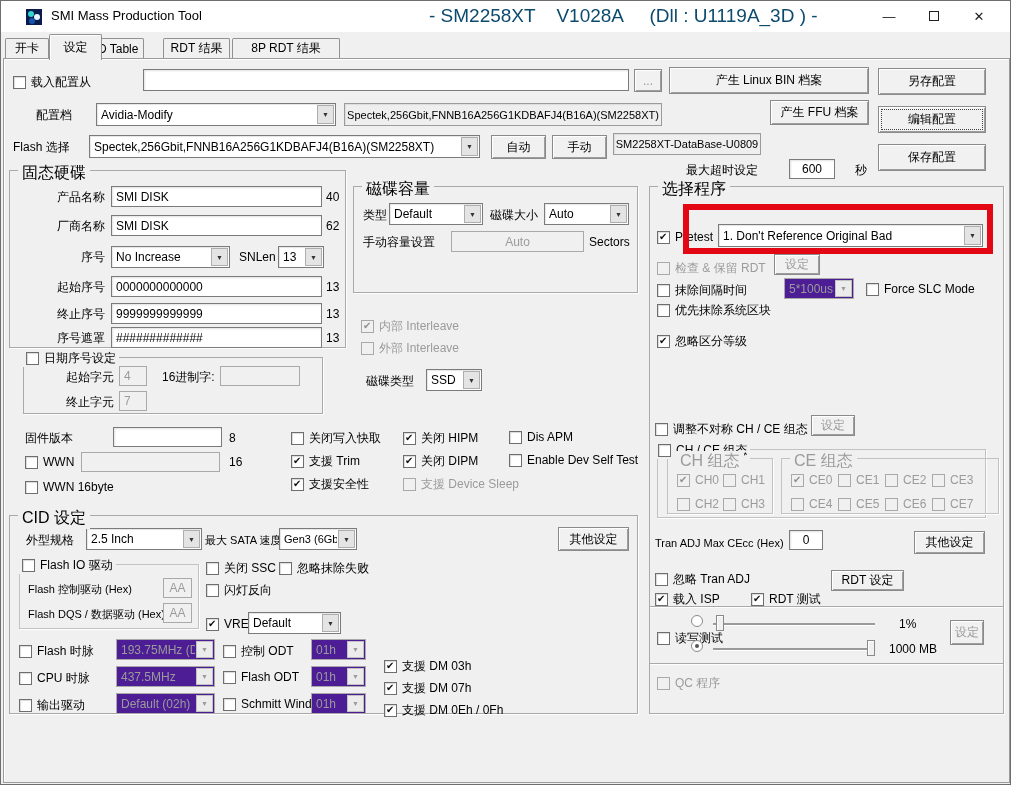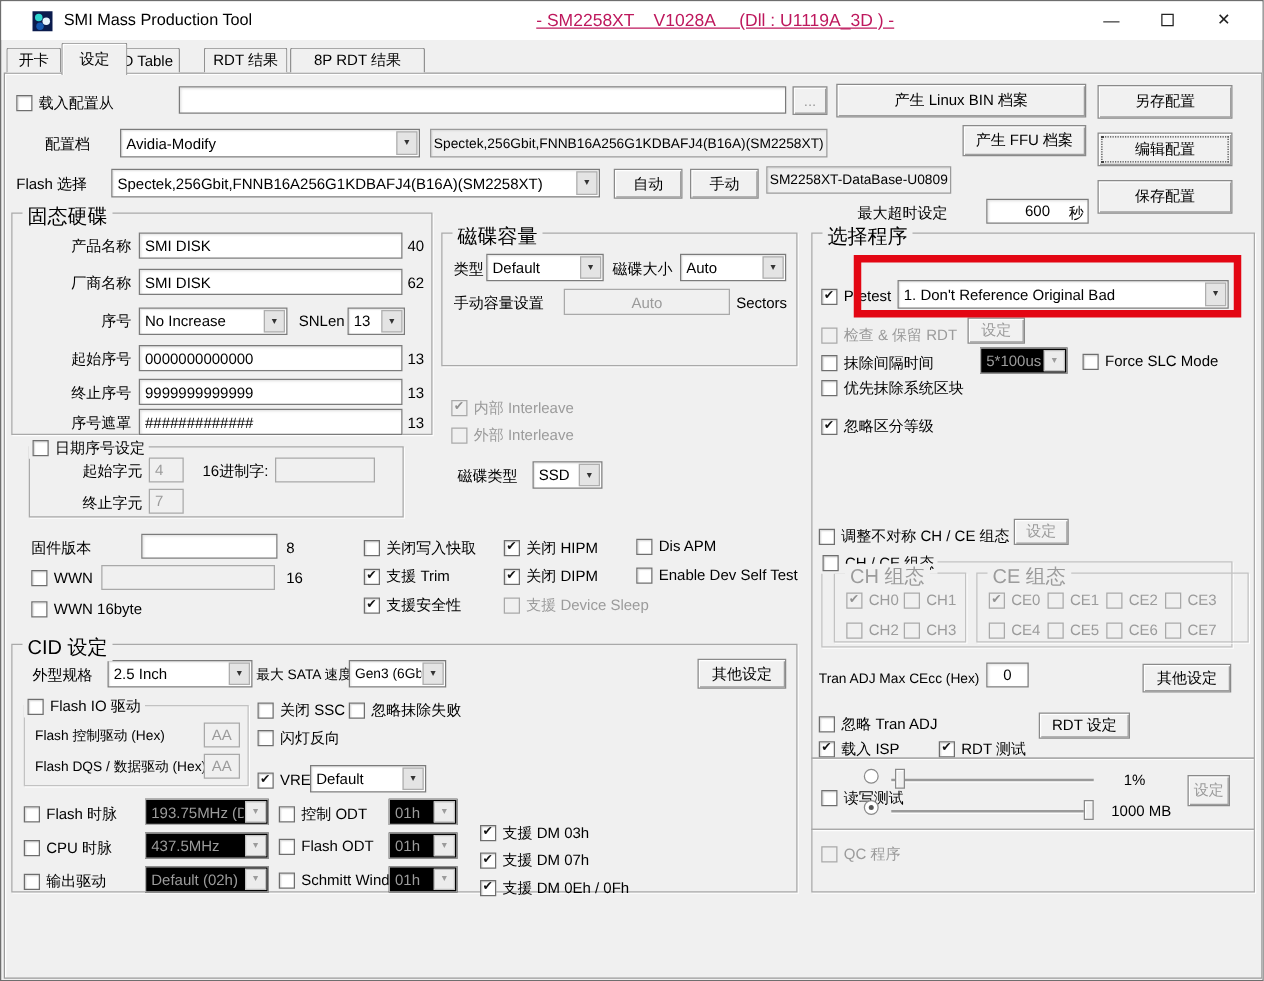--- a/index.html
+++ b/index.html
@@ -6,21 +6,21 @@
   *{box-sizing:border-box;}
   .win{position:relative;width:1011px;height:785px;background:#f0f0f0;border:1px solid #6e6e6e;
        font-family:"Liberation Sans","DejaVu Sans",sans-serif;overflow:hidden;}
   .abs{position:absolute;}
   .lbl{position:absolute;font-size:12px;color:#000;white-space:nowrap;line-height:14px;}
   .f11{font-size:11px;} .f10{font-size:10px;}
   .gray{color:#9b9b9b;}
   
   .titlebar{position:absolute;left:0;top:0;right:0;height:31px;background:#fff;}
   .title-text{position:absolute;left:50px;top:0;height:30px;line-height:30px;font-size:13px;color:#000;white-space:pre;}
-  .subtitle{position:absolute;left:428px;top:0;height:30px;line-height:30px;font-size:14px;color:#be185d;white-space:pre;text-decoration:underline;}
+  .subtitle{position:absolute;left:428px;top:0;height:30px;line-height:30px;font-size:19px;color:#0c4a6e;white-space:pre;}
   .winbtn{position:absolute;top:0;width:32px;height:30px;display:flex;align-items:center;justify-content:center;font-size:13px;color:#222;}
   .maxbox{width:10px;height:10px;border:1px solid #222;}
   
   .tab{position:absolute;border:1px solid #919191;border-bottom:none;background:#f0f0f0;font-size:12px;
        display:flex;align-items:center;justify-content:center;border-radius:2px 2px 0 0;white-space:nowrap;}
   .tab.inactive{top:37px;height:20px;z-index:1;}
   .tab.active{top:33px;height:26px;z-index:3;box-shadow:inset 1px 1px 0 #fff;}
   .tabpage{position:absolute;left:2px;top:57px;width:1007px;height:725px;background:#f0f0f0;
            border:1px solid #9b9b9b;box-shadow:inset 1px 1px 0 #fff;z-index:0;}
   
@@ -34,21 +34,21 @@
   .ctr{text-align:center;}
   .panel{position:absolute;border:1px solid #9b9b9b;background:#efefef;font-size:11px;color:#000;
          display:flex;align-items:center;justify-content:center;white-space:nowrap;overflow:hidden;
          box-shadow:inset 1px 1px 1px rgba(0,0,0,.08);}
   
   .combo{position:absolute;border:1px solid #7b7b7b;background:#fff;font-size:12px;color:#000;
          padding:0 19px 0 4px;display:flex;align-items:center;overflow:hidden;white-space:nowrap;
          box-shadow:inset 1px 1px 1px rgba(0,0,0,.1);}
   .combo .arrow{position:absolute;top:1px;right:1px;bottom:1px;width:17px;background:#e4e4e4;border:1px solid #aeaeae;
          display:flex;align-items:center;justify-content:center;font-size:7px;color:#333;}
-  .combo.dis{background:#000000;color:#9b9b9b;border-color:#a9a9a9;box-shadow:none;}
+  .combo.dis{background:#4c1d95;color:#9b9b9b;border-color:#a9a9a9;box-shadow:none;}
   .combo.dis .arrow{color:#9b9b9b;background:#ececec;border-color:#c2c2c2;}
   .combo .ct{overflow:hidden;white-space:nowrap;}
   
   .btn{position:absolute;background:#f1f1f1;border:1px solid #8a8a8a;
        box-shadow:inset 1px 1px 0 #fff,inset -1px -1px 0 #9e9e9e;
        display:flex;align-items:center;justify-content:center;font-size:12px;color:#000;white-space:nowrap;}
   .btn.dis{color:#9b9b9b;}
   .btn.focus{outline:1px dotted #444;outline-offset:-4px;}
   
   .cbrow{position:absolute;display:flex;align-items:center;gap:5px;font-size:12px;color:#000;white-space:nowrap;}
@@ -116,21 +116,21 @@
   <div class="combo f11" style="left:88px;top:134px;width:391px;height:23px">
     <span class="ct">Spectek,256Gbit,FNNB16A256G1KDBAFJ4(B16A)(SM2258XT)</span>
     <span class="arrow">▼</span>
   </div>
   <div class="btn" style="left:490px;top:134px;width:55px;height:24px">自动</div>
   <div class="btn" style="left:551px;top:134px;width:55px;height:24px">手动</div>
   <div class="panel" style="left:612px;top:132px;width:148px;height:22px">SM2258XT-DataBase-U0809</div>
   <div class="btn" style="left:877px;top:143px;width:108px;height:27px">保存配置</div>
 
   <span class="lbl" style="left:685px;top:162px">最大超时设定</span>
-  <input class="txt ctr" style="left: 788px; top: 158px; width: 82px; height: 20px;" value="600">
+  <input class="txt ctr" style="left: 788px; top: 158px; width: 46px; height: 20px;" value="600">
   <span class="lbl" style="left:854px;top:162px">秒</span>
 
   <div class="grp" style="left:8px;top:169px;width:337px;height:178px">
     <span class="legend">固态硬碟</span>
   </div>
   <span class="lbl" style="left:38px;top:189px;width:66px;text-align:right">产品名称</span>
   <input class="txt" style="left: 110px; top: 185px; width: 211px; height: 21px;" value="SMI DISK">
   <span class="lbl" style="left:325px;top:189px">40</span>
 
   <span class="lbl" style="left:38px;top:218px;width:66px;text-align:right">厂商名称</span>

